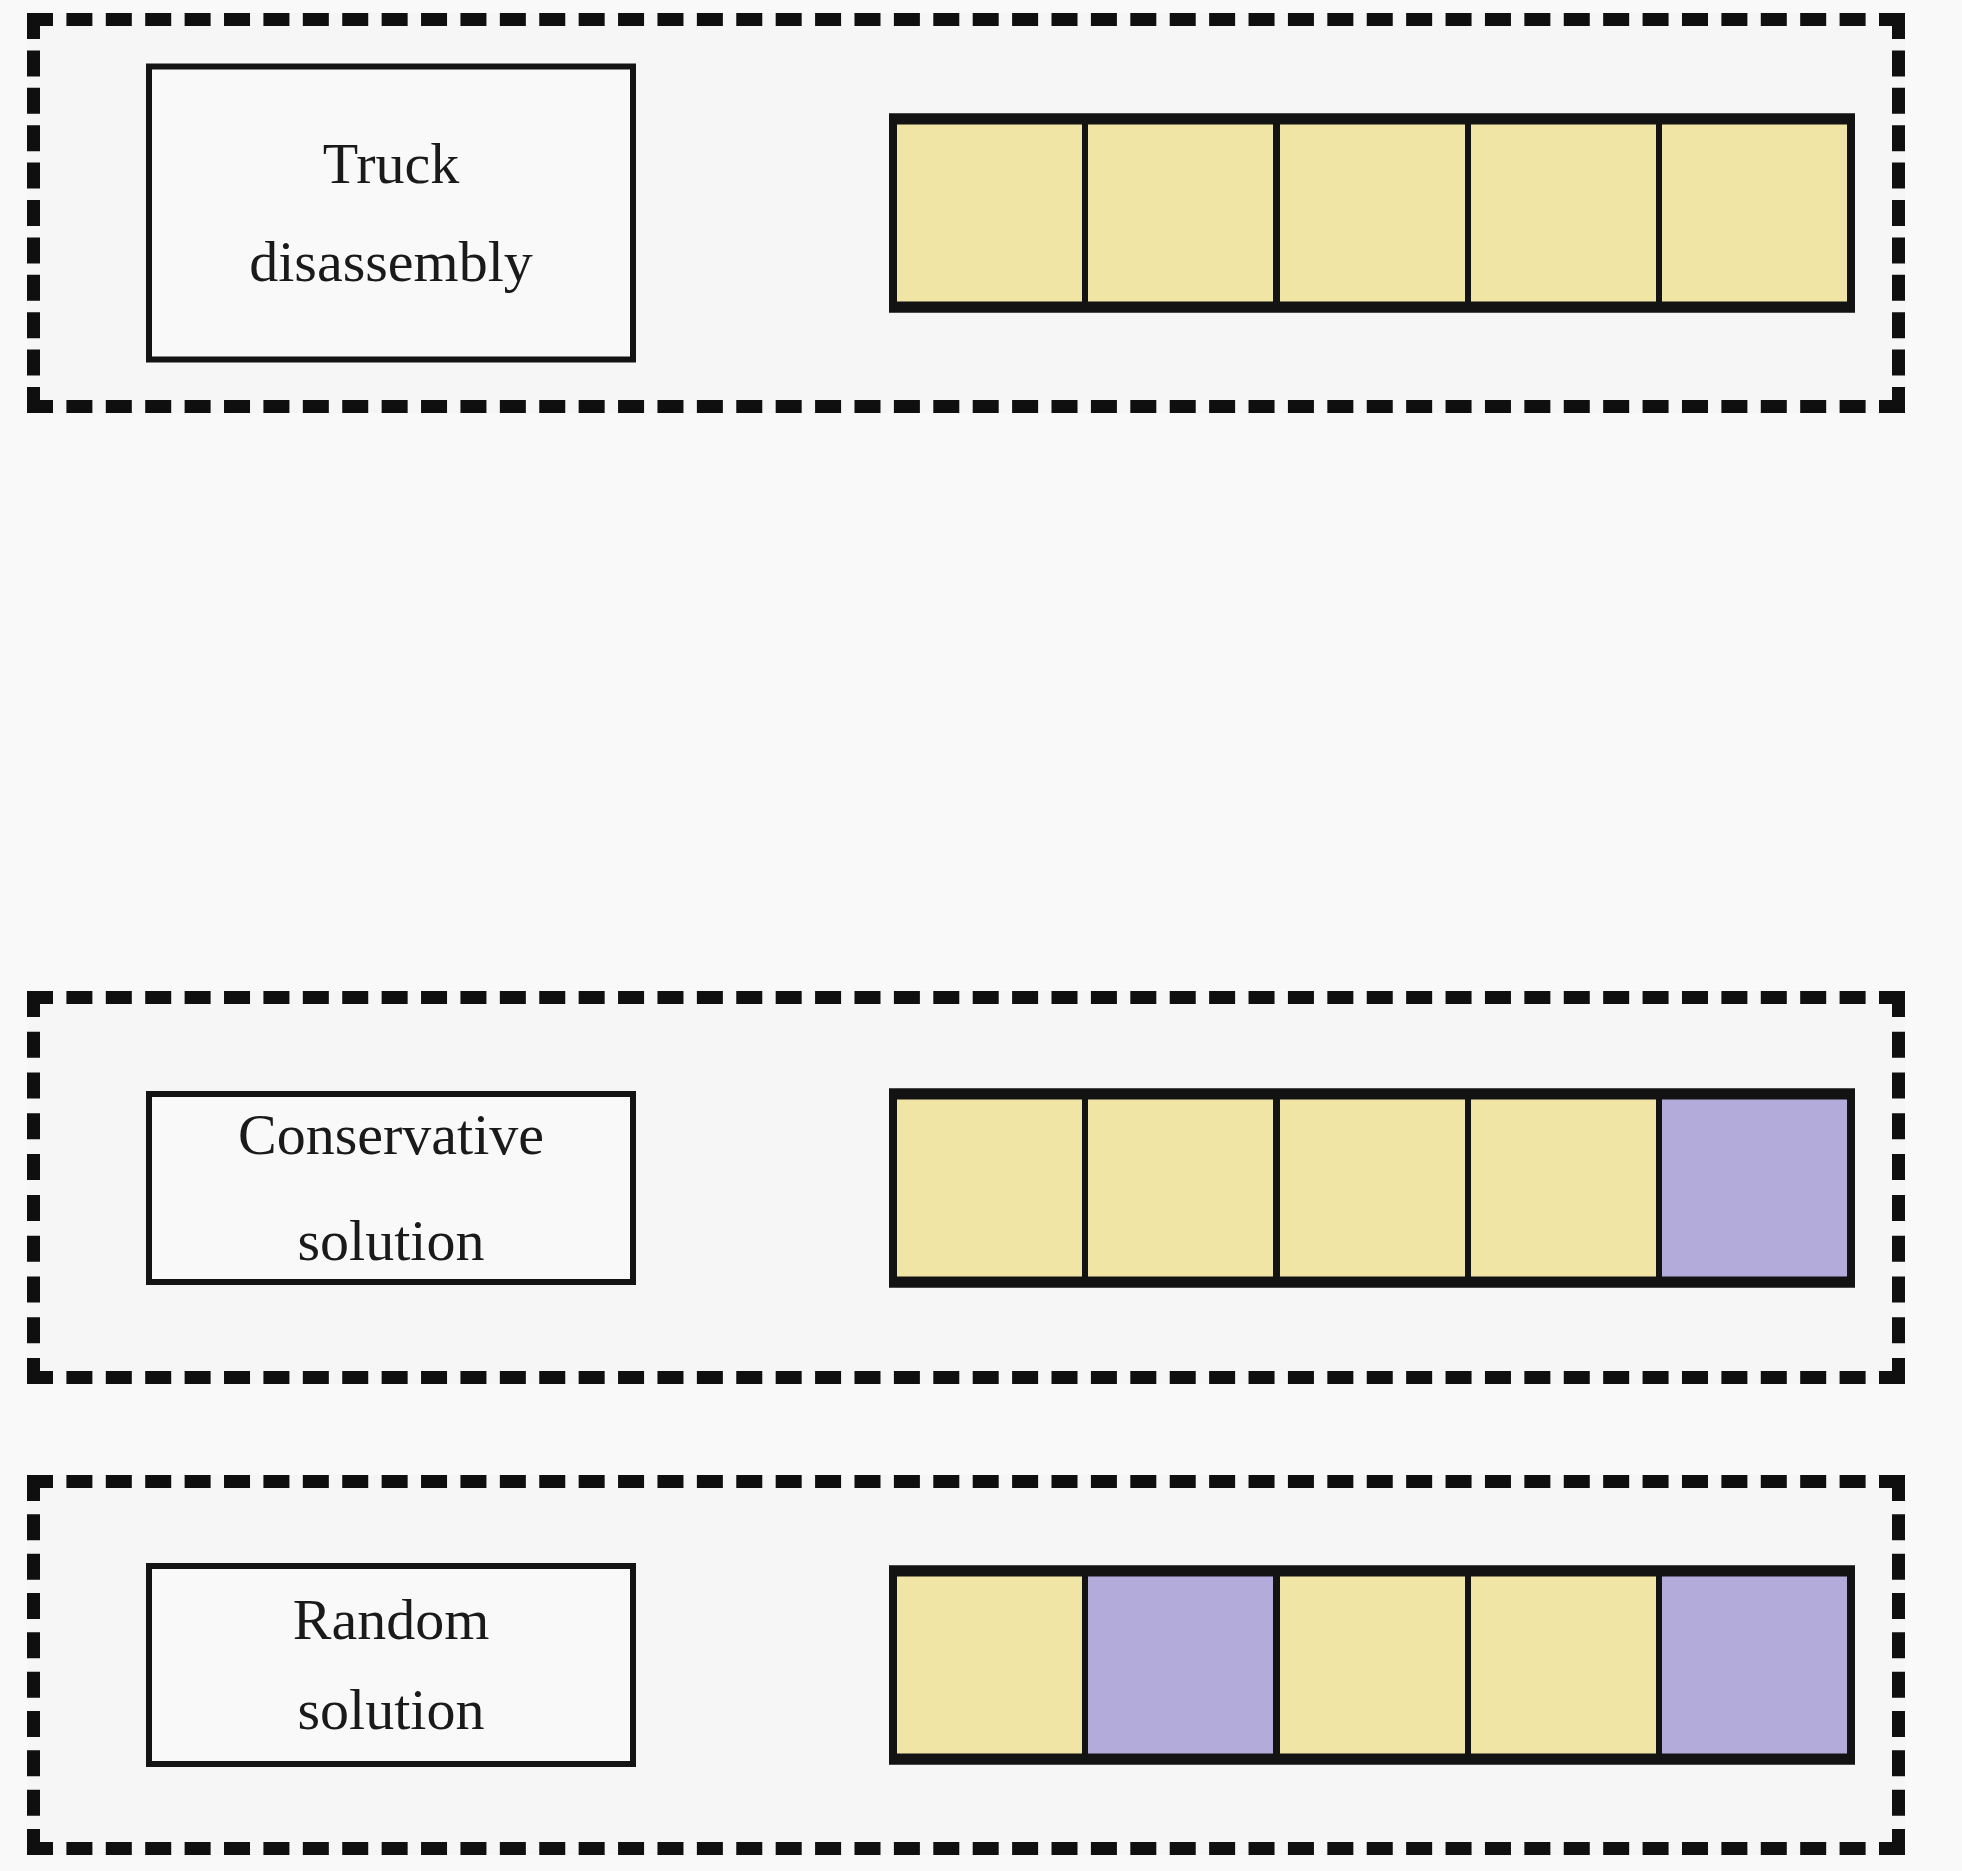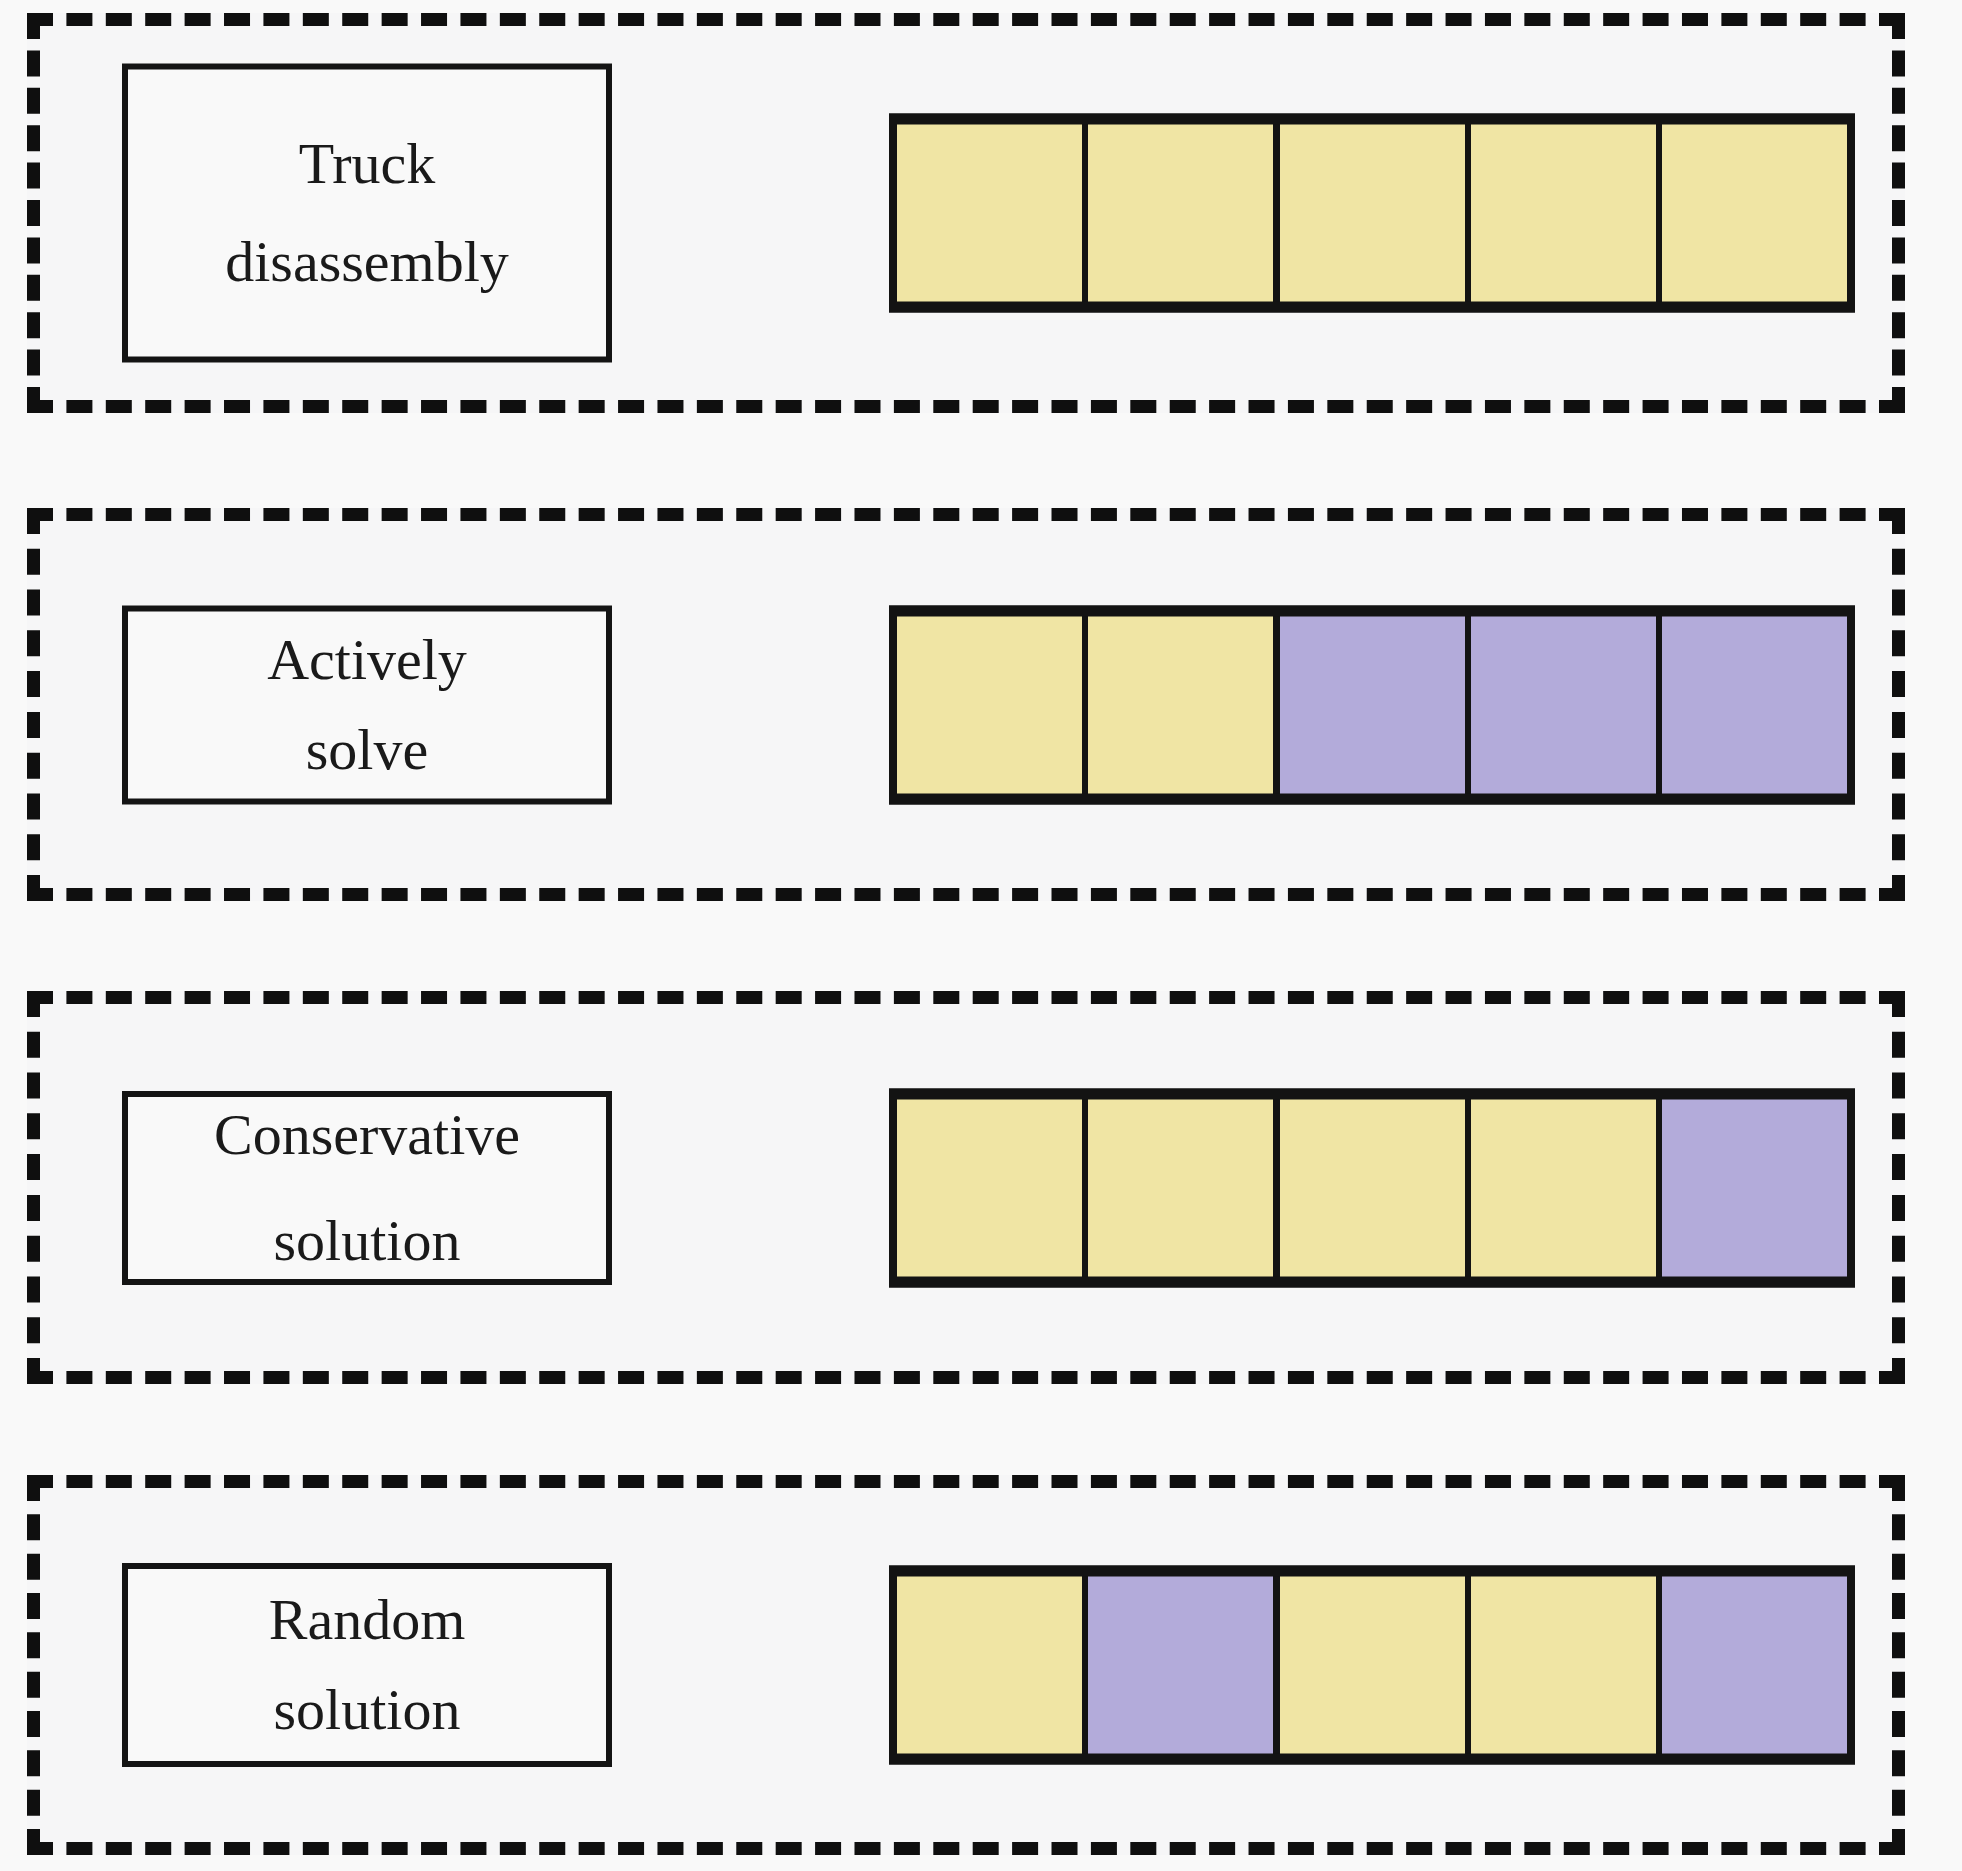--- a/index.html
+++ b/index.html
@@ -24,21 +24,21 @@
     border: 13.6px dashed #0f0f0f;
     background: #f6f6f7;
   }
   .band-0 { top: 12.7px;   height: 400px; }
   .band-1 { top: 508px;  height: 393px; }
   .band-2 { top: 991px; height: 393px; }
   .band-3 { top: 1475px; height: 380px; }
 
   .label-box {
     position: absolute;
-    left: 82px;
+    left: 106px;
     top: 50%;
     transform: translateY(-50%);
     width: 490px;
     box-sizing: border-box;
     border: 6.3px solid #141414;
     background: #f9f9f9;
     display: flex;
     flex-direction: column;
     justify-content: center;
     align-items: center;
@@ -88,33 +88,20 @@
     </div>
     <div class="strip">
       <div class="cell" style="background: rgb(240, 229, 164);"></div>
       <div class="cell" style="background: rgb(240, 229, 164);"></div>
       <div class="cell" style="background: rgb(240, 229, 164);"></div>
       <div class="cell" style="background: rgb(240, 229, 164);"></div>
       <div class="cell" style="background: rgb(240, 229, 164);"></div>
     </div>
   </div>
 
-  <div class="band band-1">
-    <div class="label-box">
-      <span class="label-line">Actively</span>
-      <span class="label-line">solve</span>
-    </div>
-    <div class="strip">
-      <div class="cell" style="background: rgb(240, 229, 164);"></div>
-      <div class="cell" style="background: rgb(240, 229, 164);"></div>
-      <div class="cell" style="background: rgb(179, 171, 218);"></div>
-      <div class="cell" style="background: rgb(179, 171, 218);"></div>
-      <div class="cell" style="background: rgb(179, 171, 218);"></div>
-    </div>
-  </div>
 
   <div class="band band-2">
     <div class="label-box">
       <span class="label-line">Conservative</span>
       <span class="label-line">solution</span>
     </div>
     <div class="strip">
       <div class="cell" style="background: rgb(240, 229, 164);"></div>
       <div class="cell" style="background: rgb(240, 229, 164);"></div>
       <div class="cell" style="background: rgb(240, 229, 164);"></div>

